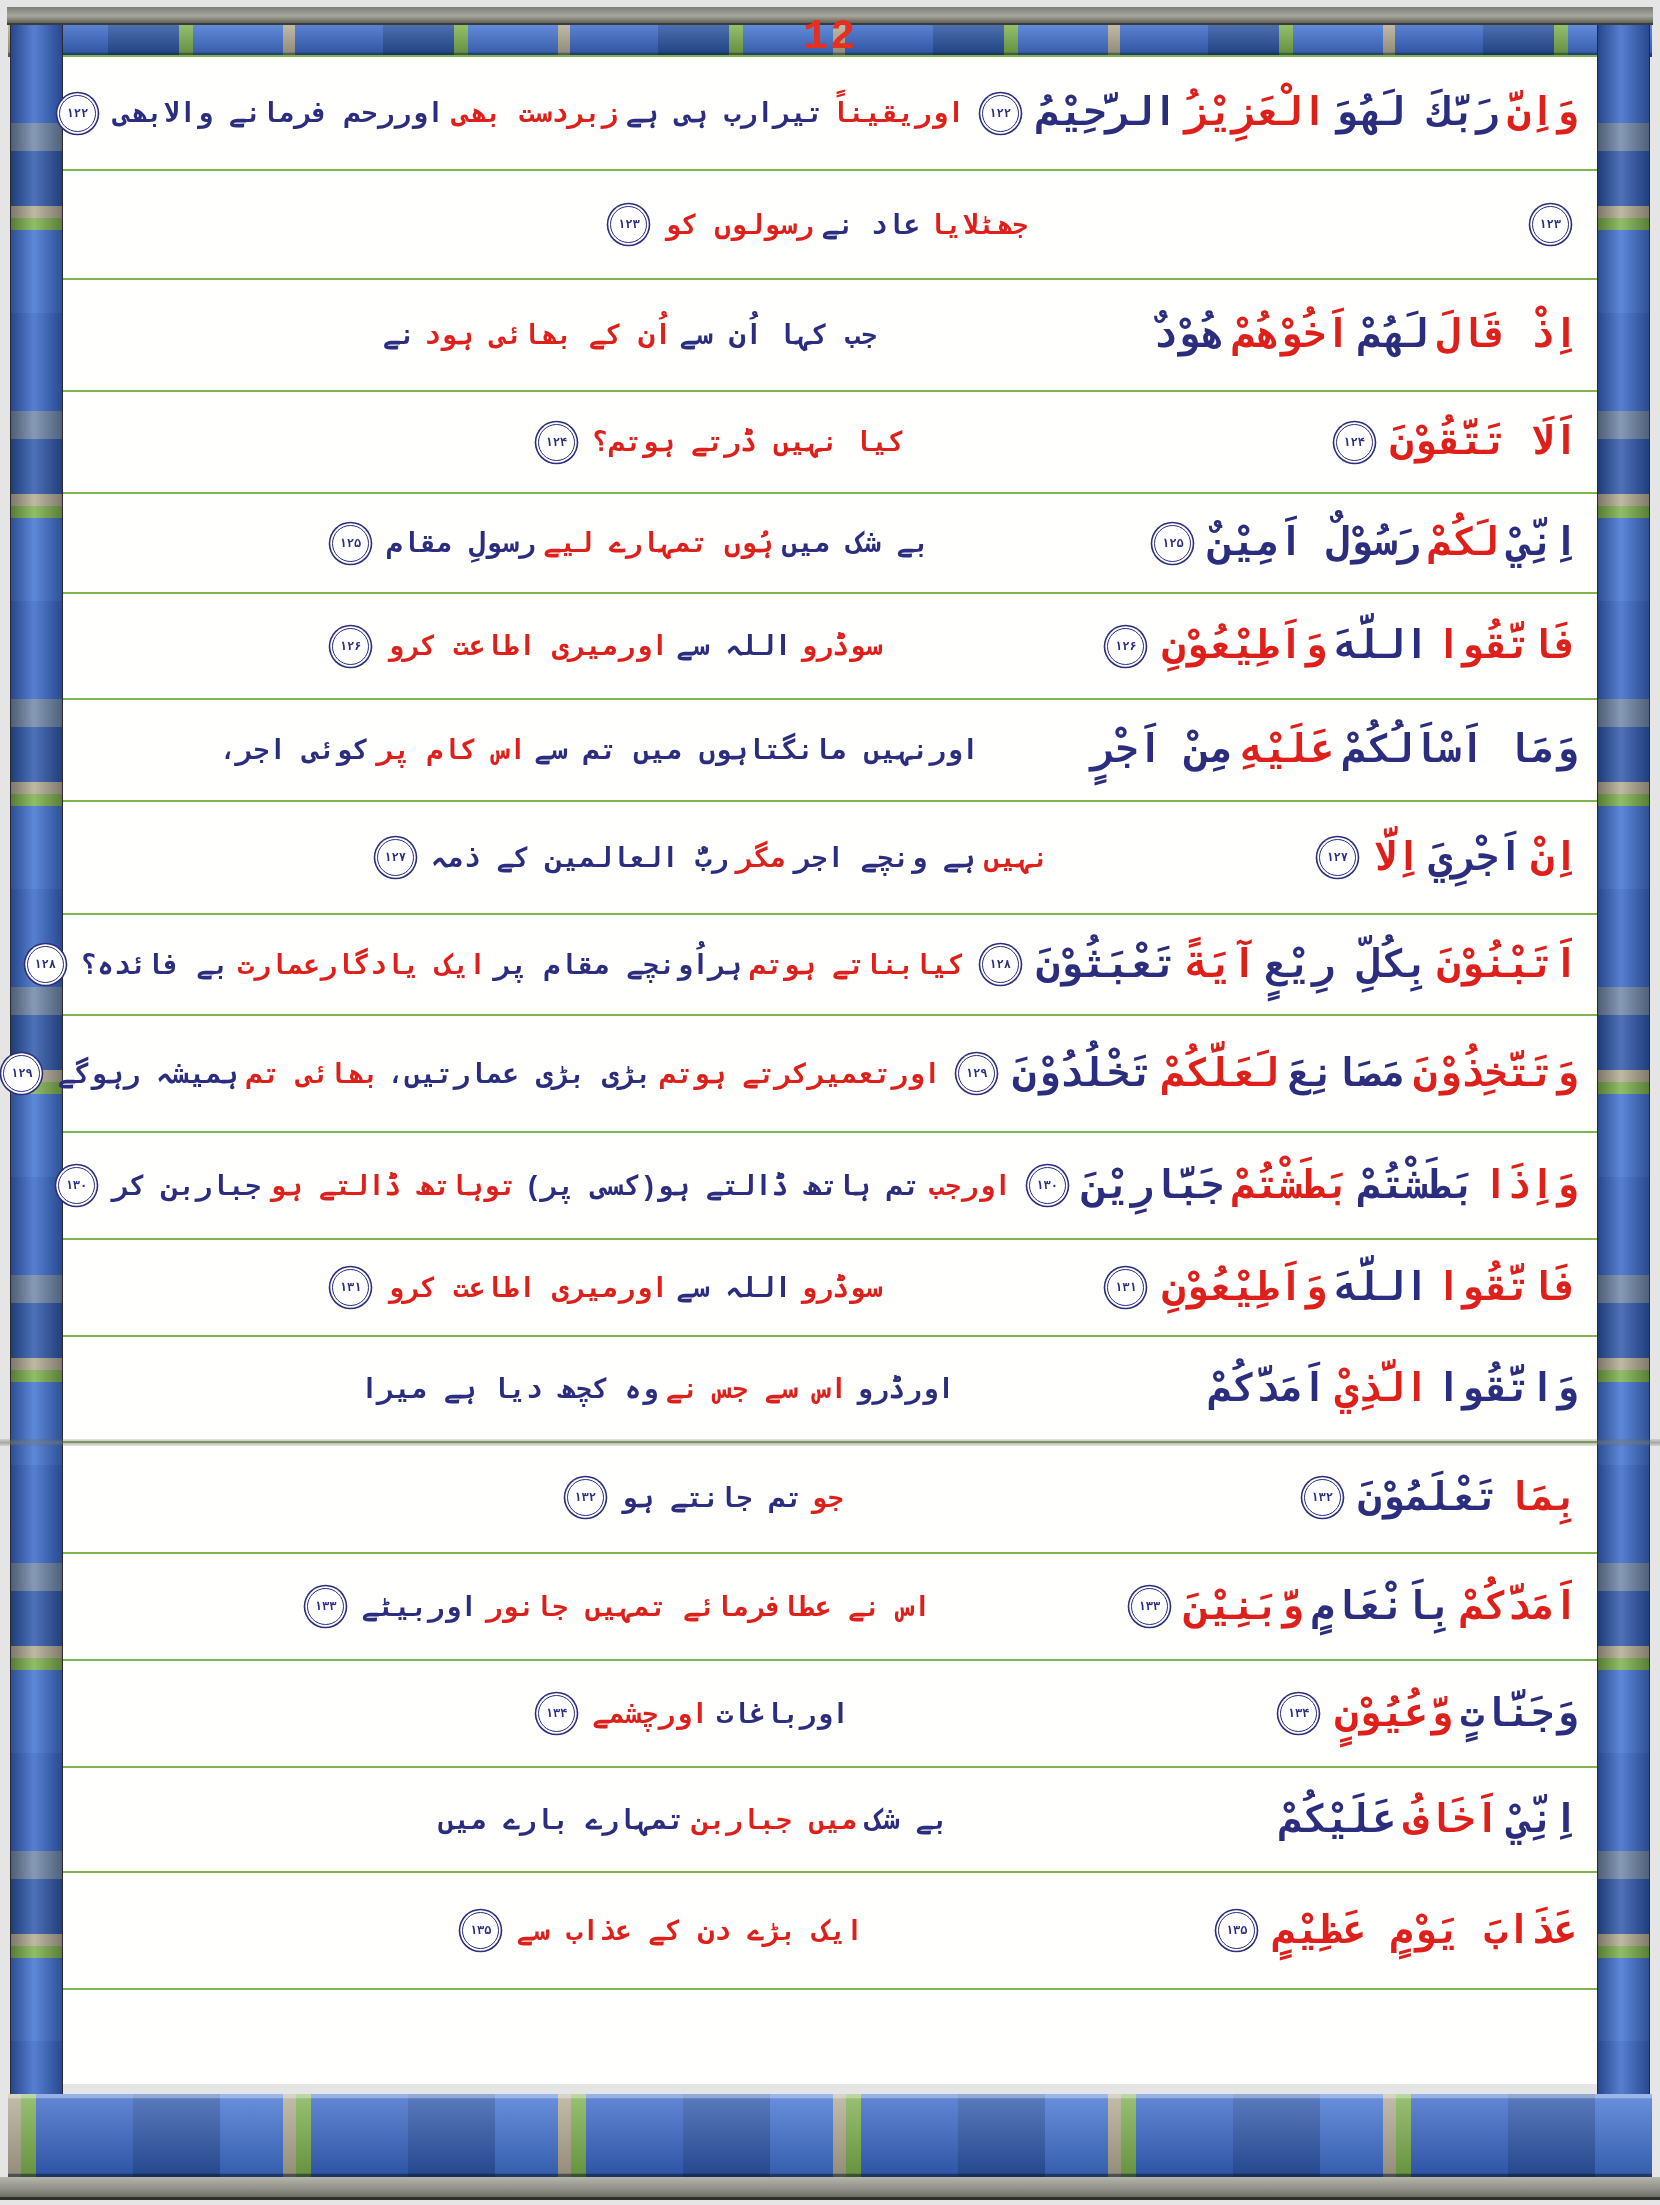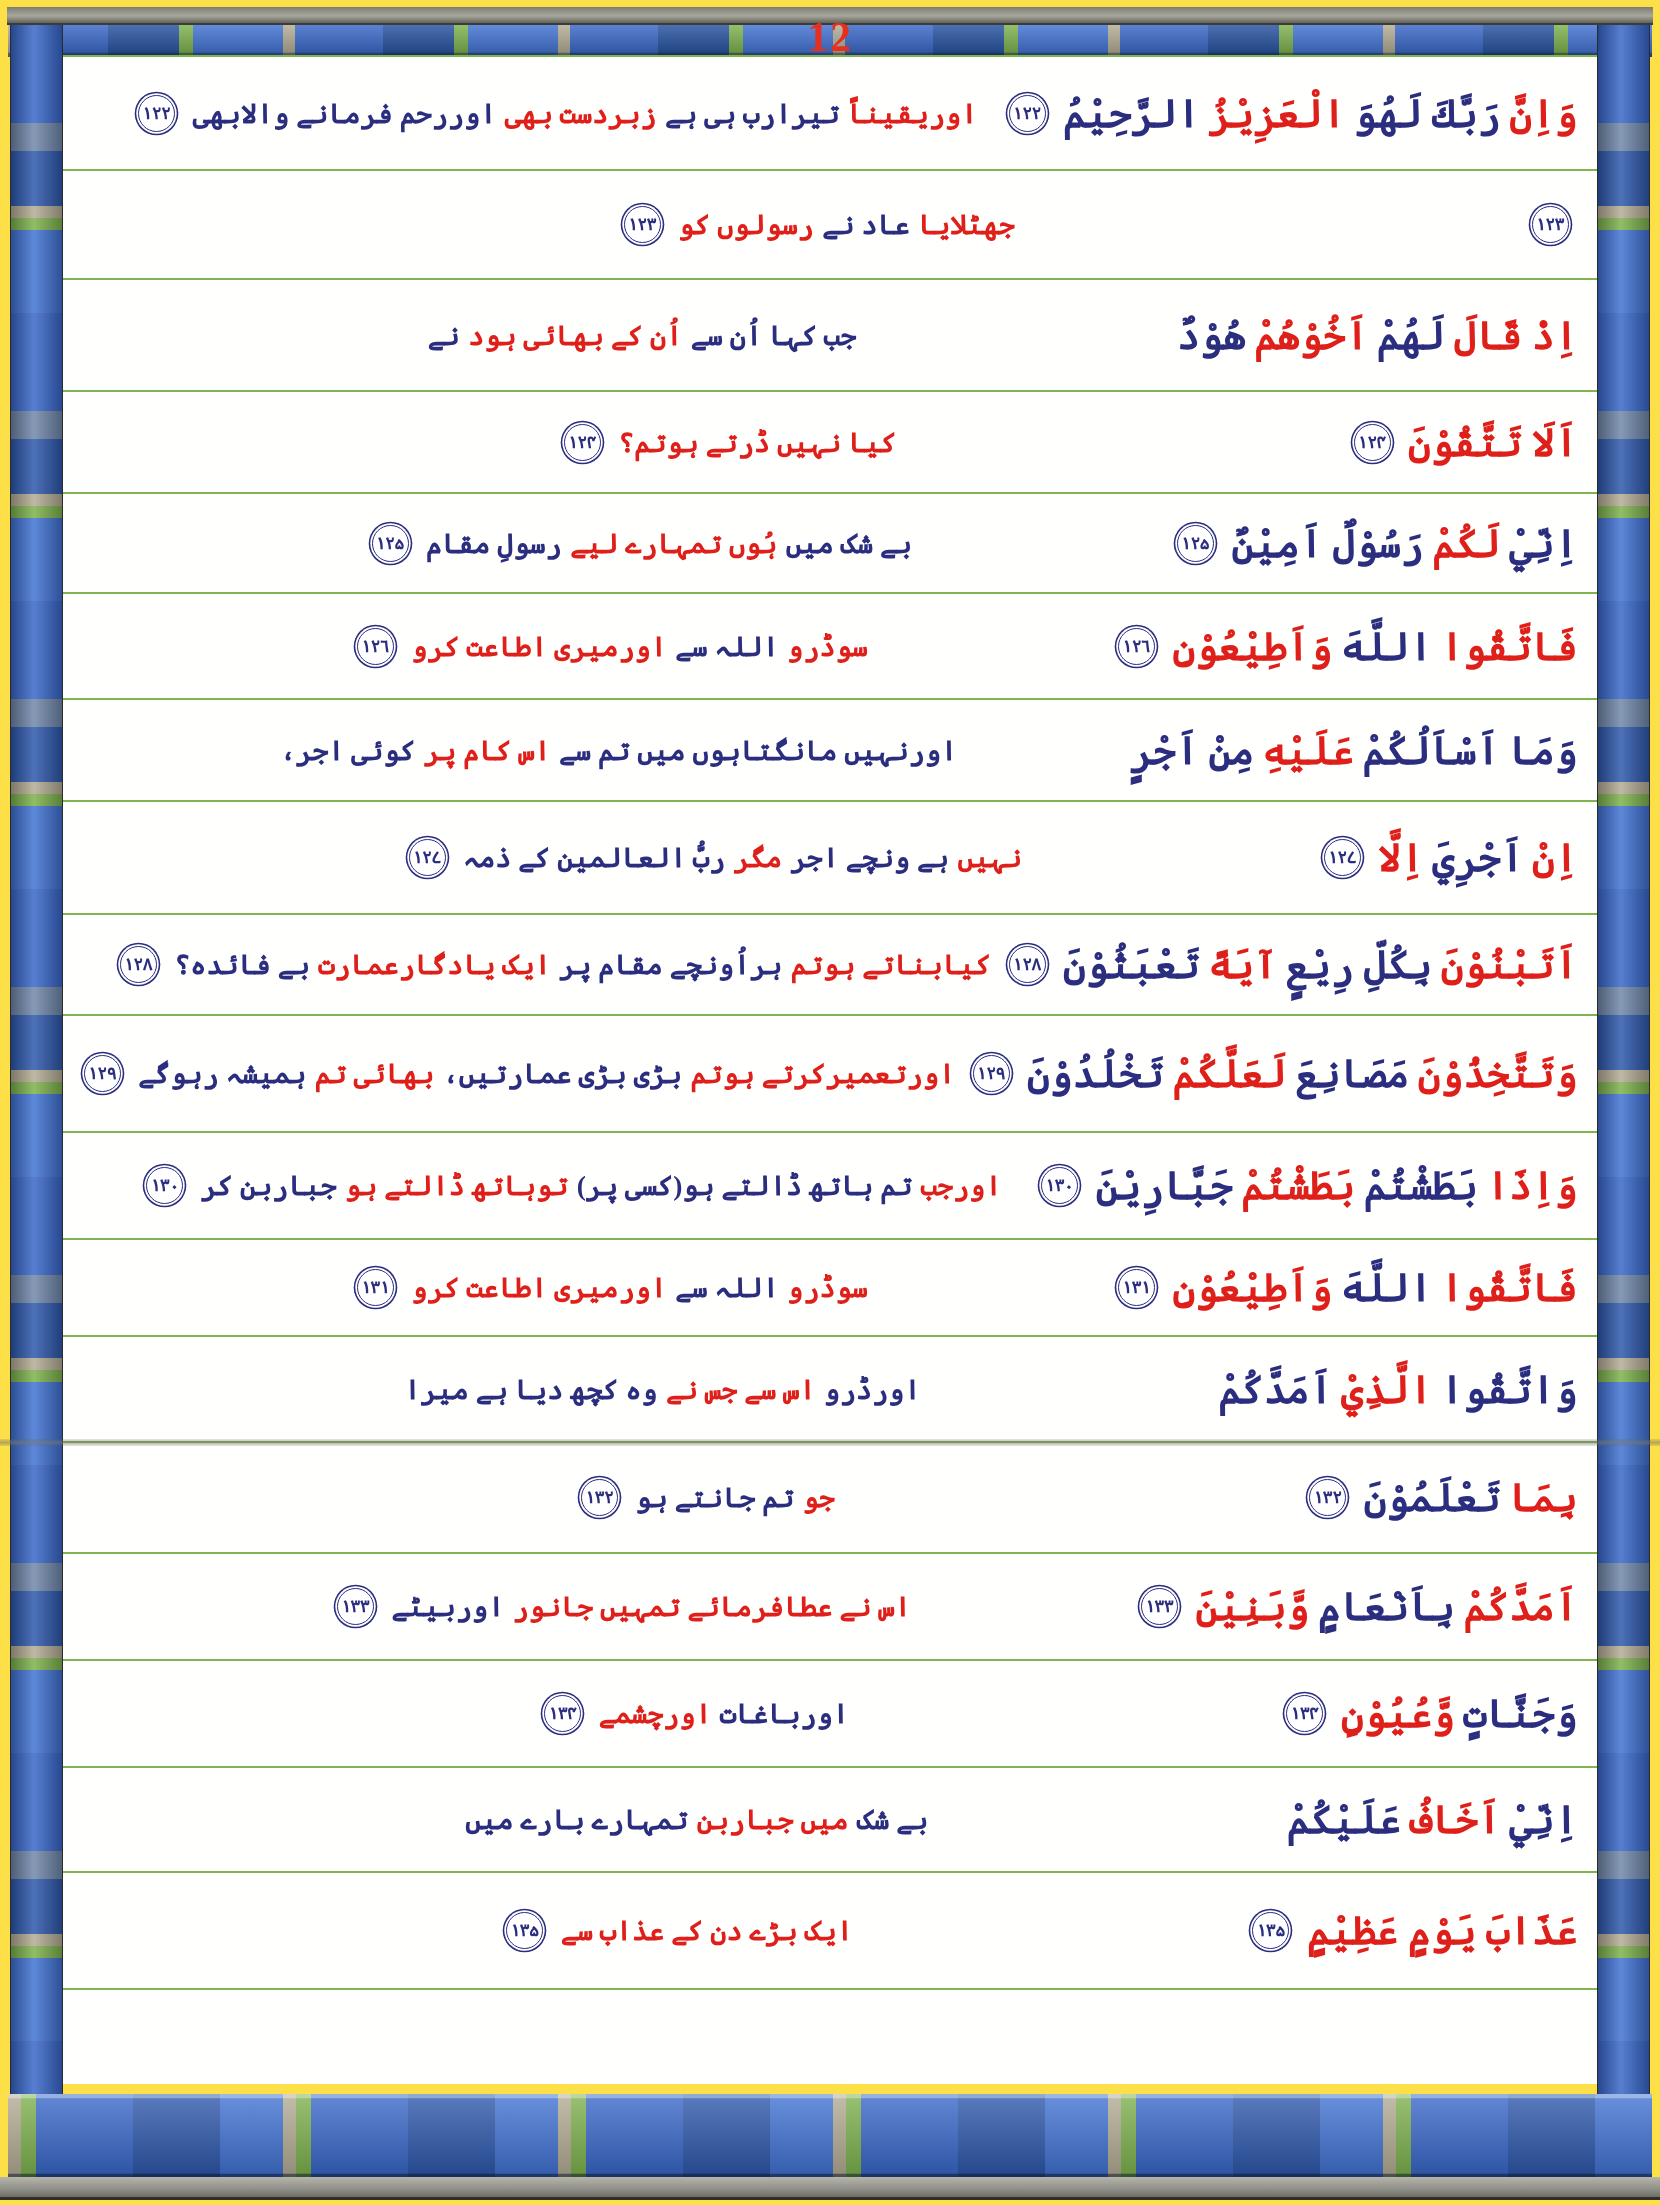--- a/index.html
+++ b/index.html
@@ -1,21 +1,21 @@
 <!DOCTYPE html>
 <html lang="ur" dir="rtl" style="--navy: #2b2e7e; --red: #de1f1a; --green: #7fb44e; --page-number-red: #e5301f;font-size:13.3px"><head>
 <meta charset="utf-8">
 <style>
   html,body{margin:0;padding:0;background:#fafaf6;}
   *{box-sizing:border-box;}
   .page{
     position:relative;
     width:1660px;height:2205px;
-    background:#fde047;
-    font-family:Liberation Serif, serif;
+    background:#e5e5e5;
+    font-family:Liberation Mono, monospace;
     overflow:hidden;
   }
   
   .frame-top-bar{
     position:absolute;left:6.7px;right:6.7px;top:6.7px;height:18.3px;
     background:linear-gradient(180deg,#7d7d75,#a7a79c 55%,#62625a);
     border-bottom:2.5px solid #3c3c36;
   }
   .frame-top-ornament{
     position:absolute;left:8.3px;right:8.3px;top:25px;height:32px;
@@ -103,21 +103,21 @@
   }
   .seg{margin:0 4.2px;}
   .seg.red{color:var(--red,#de1f1a);}
   .seg.navy{color:var(--navy,#2b2e7e);}
   .vnum{
     display:inline-flex;align-items:center;justify-content:center;
     width:37px;height:37px;border-radius:50%;
     border:1.7px solid var(--navy,#2b2e7e);
     box-shadow:0 0 0 1.7px #ffffff, 0 0 0 3.3px var(--navy,#2b2e7e);
     color:var(--navy,#2b2e7e);
-    font-size:16px;font-weight:bold;
+    font-size:12px;font-weight:bold;
     margin:0 13.3px;flex:0 0 auto;
     background:#fff;
   }
 </style>
 </head>
 <body>
 
 <div class="page">
   <div class="frame-top-bar"></div>
   <div class="frame-top-ornament"></div>

